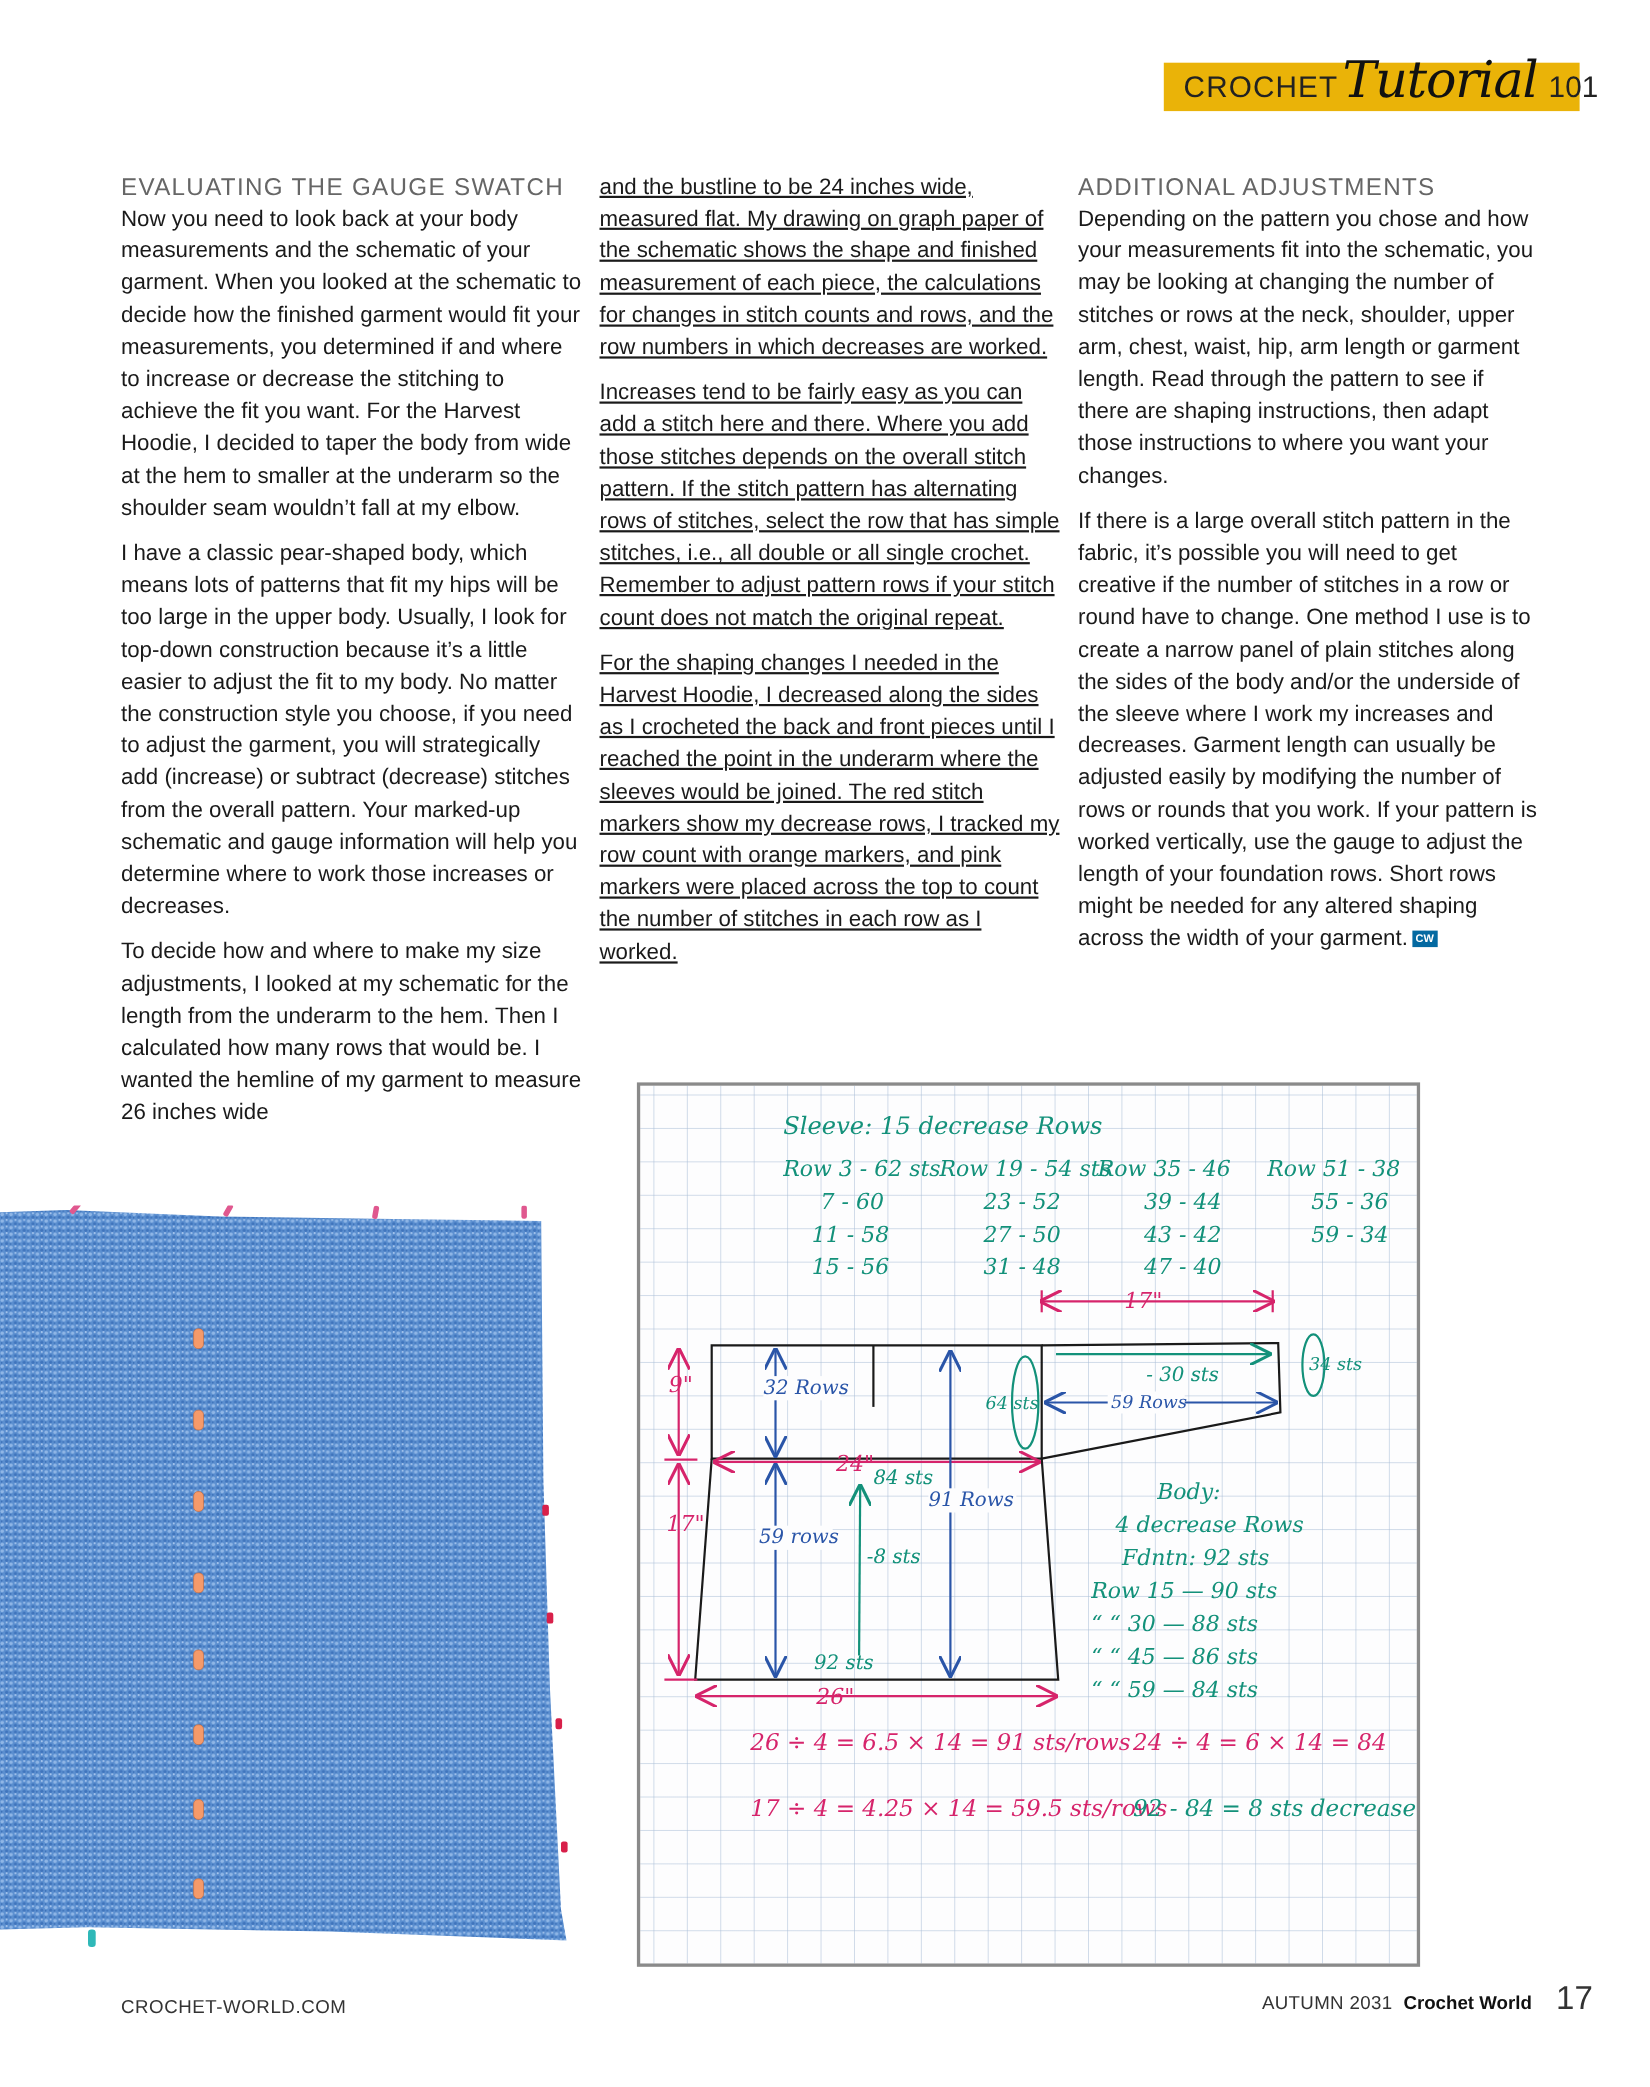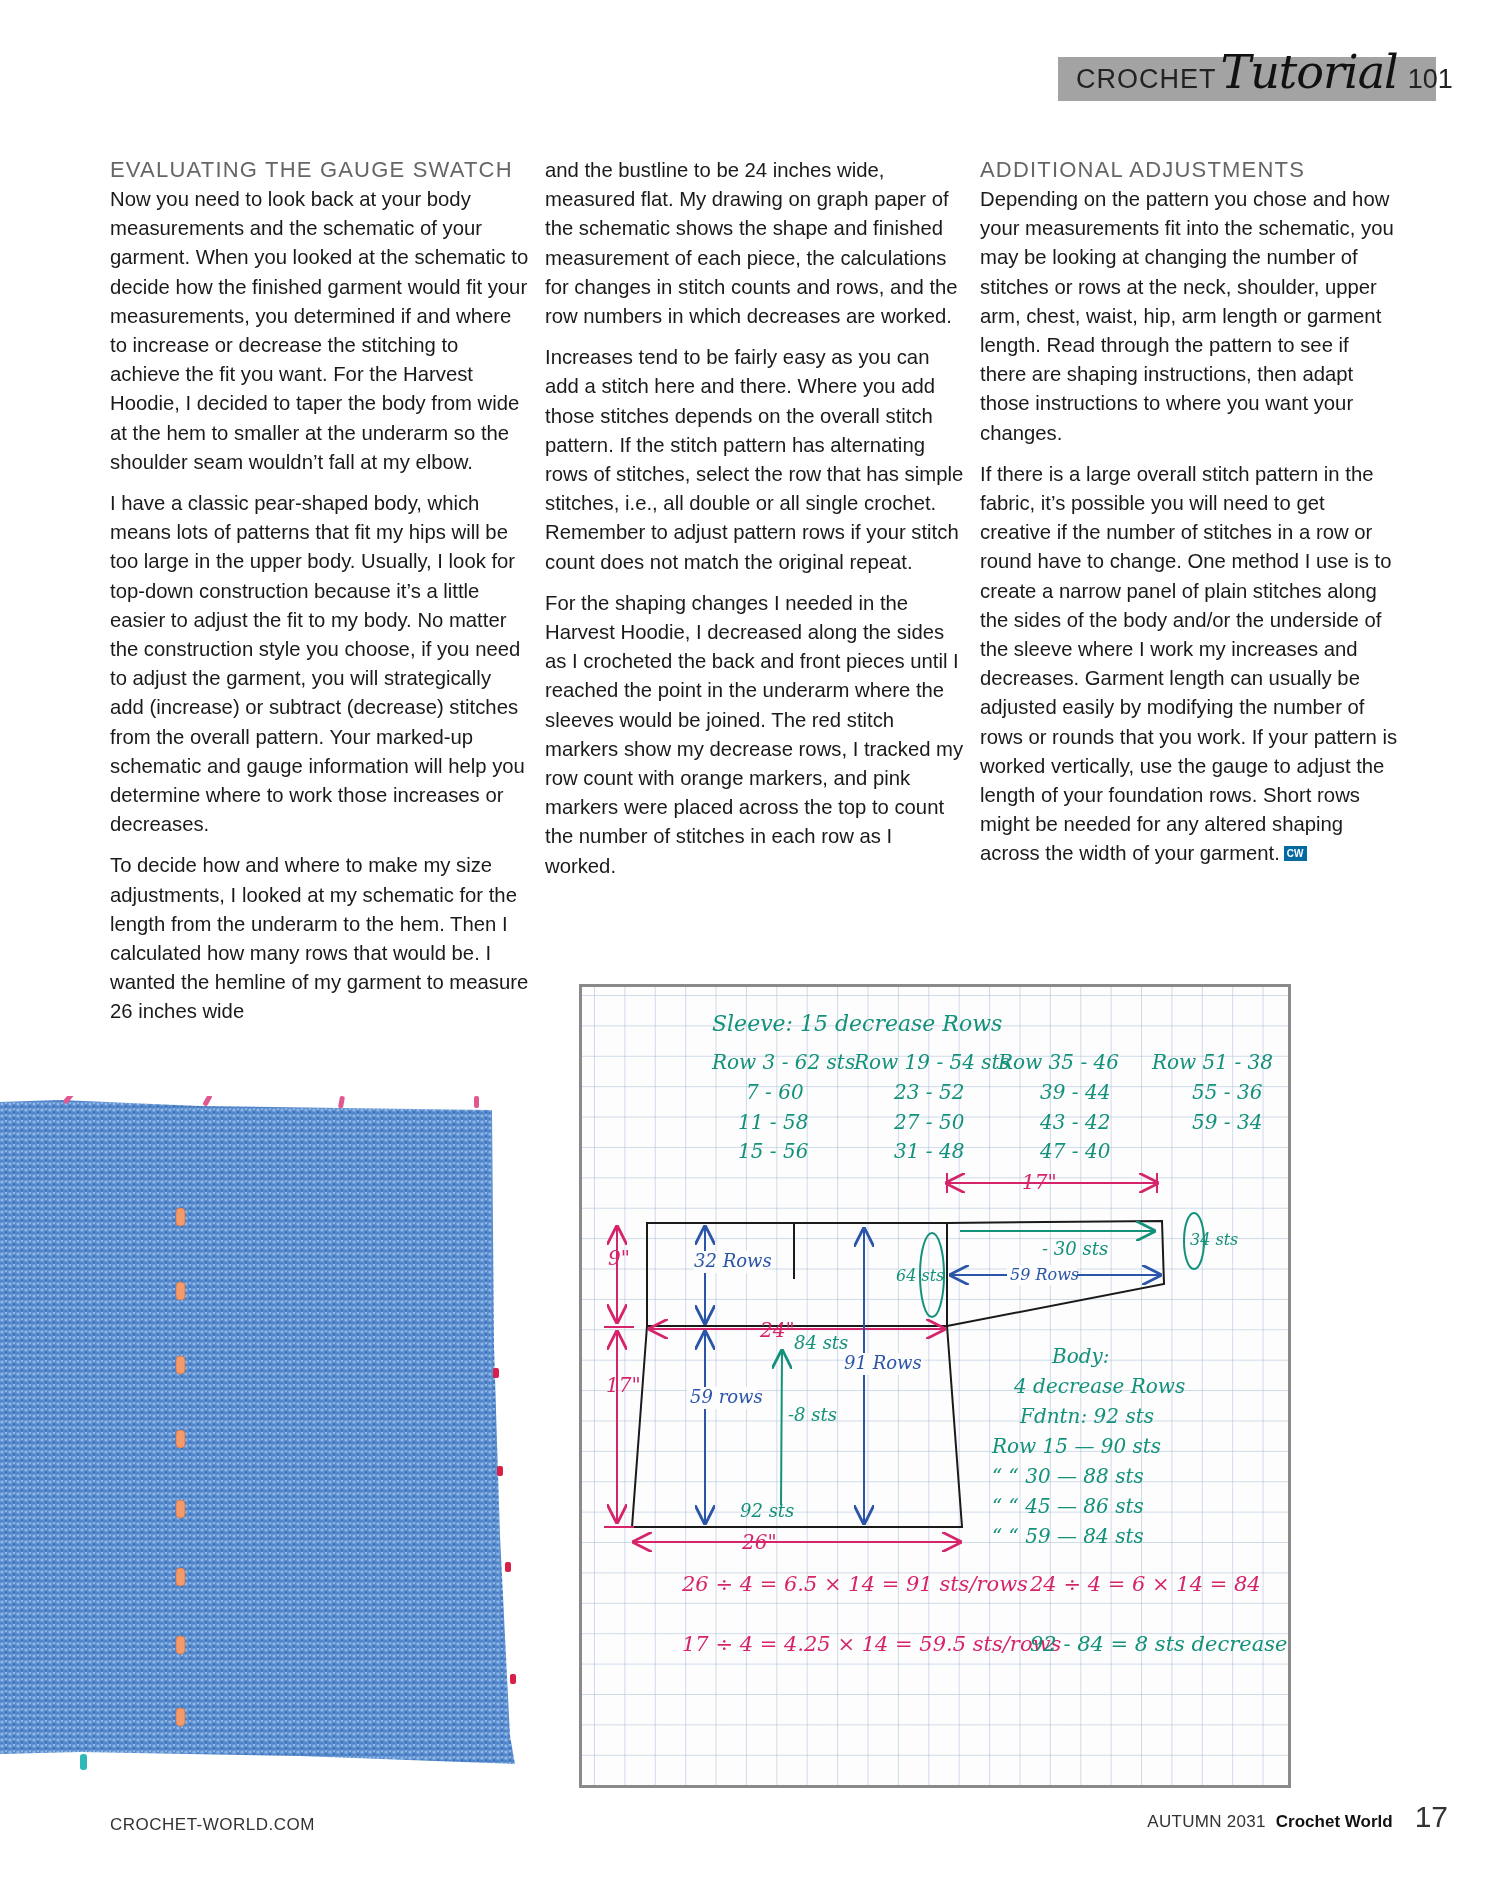--- a/index.html
+++ b/index.html
@@ -1,29 +1,29 @@
 <!DOCTYPE html>
 <html><head>
 <meta charset="utf-8">
 <style>
   * { box-sizing: border-box; margin: 0; padding: 0; }
   html, body { width: 1500px; height: 1897px; background: #ffffff; }
   body { position: relative; overflow: hidden; font-family: "DejaVu Sans", "Liberation Sans", sans-serif; color: #1c1c1c; }
 
   .header-tab {
     position: absolute; left: 1058px; top: 57px; width: 378px; height: 44px;
-    background: #a3a3a3; display: flex; align-items: center; padding-left: 18px;
+    background: #eab308; display: flex; align-items: center; padding-left: 18px;
   }
   .header-tab .word-crochet { font-family: "Liberation Sans", sans-serif; font-size: 27px; letter-spacing: 1px; color: #222; font-weight: 300; }
   .header-tab .word-tutorial { font-family: "DejaVu Serif", serif; font-style: italic; font-size: 46px; color: #111; margin-left: 4px; margin-top: -14px; letter-spacing: -1px; }
   .header-tab .word-101 { font-family: "Liberation Sans", sans-serif; font-size: 27px; color: #222; margin-left: 10px; }
 
   .column { position: absolute; top: 156px; width: 420px; font-family: "Liberation Sans", sans-serif; font-size: 20.3px; line-height: 29.2px; color: #1a1a1a; }
   .col-1 { left: 110px; }
-  .col-2 { left: 545px; }
+  .col-2 { left: 545px; text-decoration: underline; }
   .col-3 { left: 980px; }
   .section-heading { font-family: "Liberation Sans", sans-serif; font-weight: normal; font-size: 22px; letter-spacing: 1.2px; color: #666666; line-height: 28px; margin-bottom: 1px; }
   .para { margin-bottom: 12px; }
   .cw-badge { display: inline-block; background: #0369a1; color: #fff; font-size: 10px; font-weight: bold; padding: 1px 3px; line-height: 13px; vertical-align: 3px; margin-left: 4px; }
 
   .swatch { position: absolute; left: 0; top: 1096px; width: 520px; height: 680px; }
 
   .graph-box { position: absolute; left: 545px; top: 984px; width: 712px; height: 804px; border: 3px solid #8a8a8a; border-top-width: 3px; background-color: #fdfdfe;
     background-image:
       linear-gradient(to right, rgba(170,190,215,0.55) 1px, transparent 1px),

